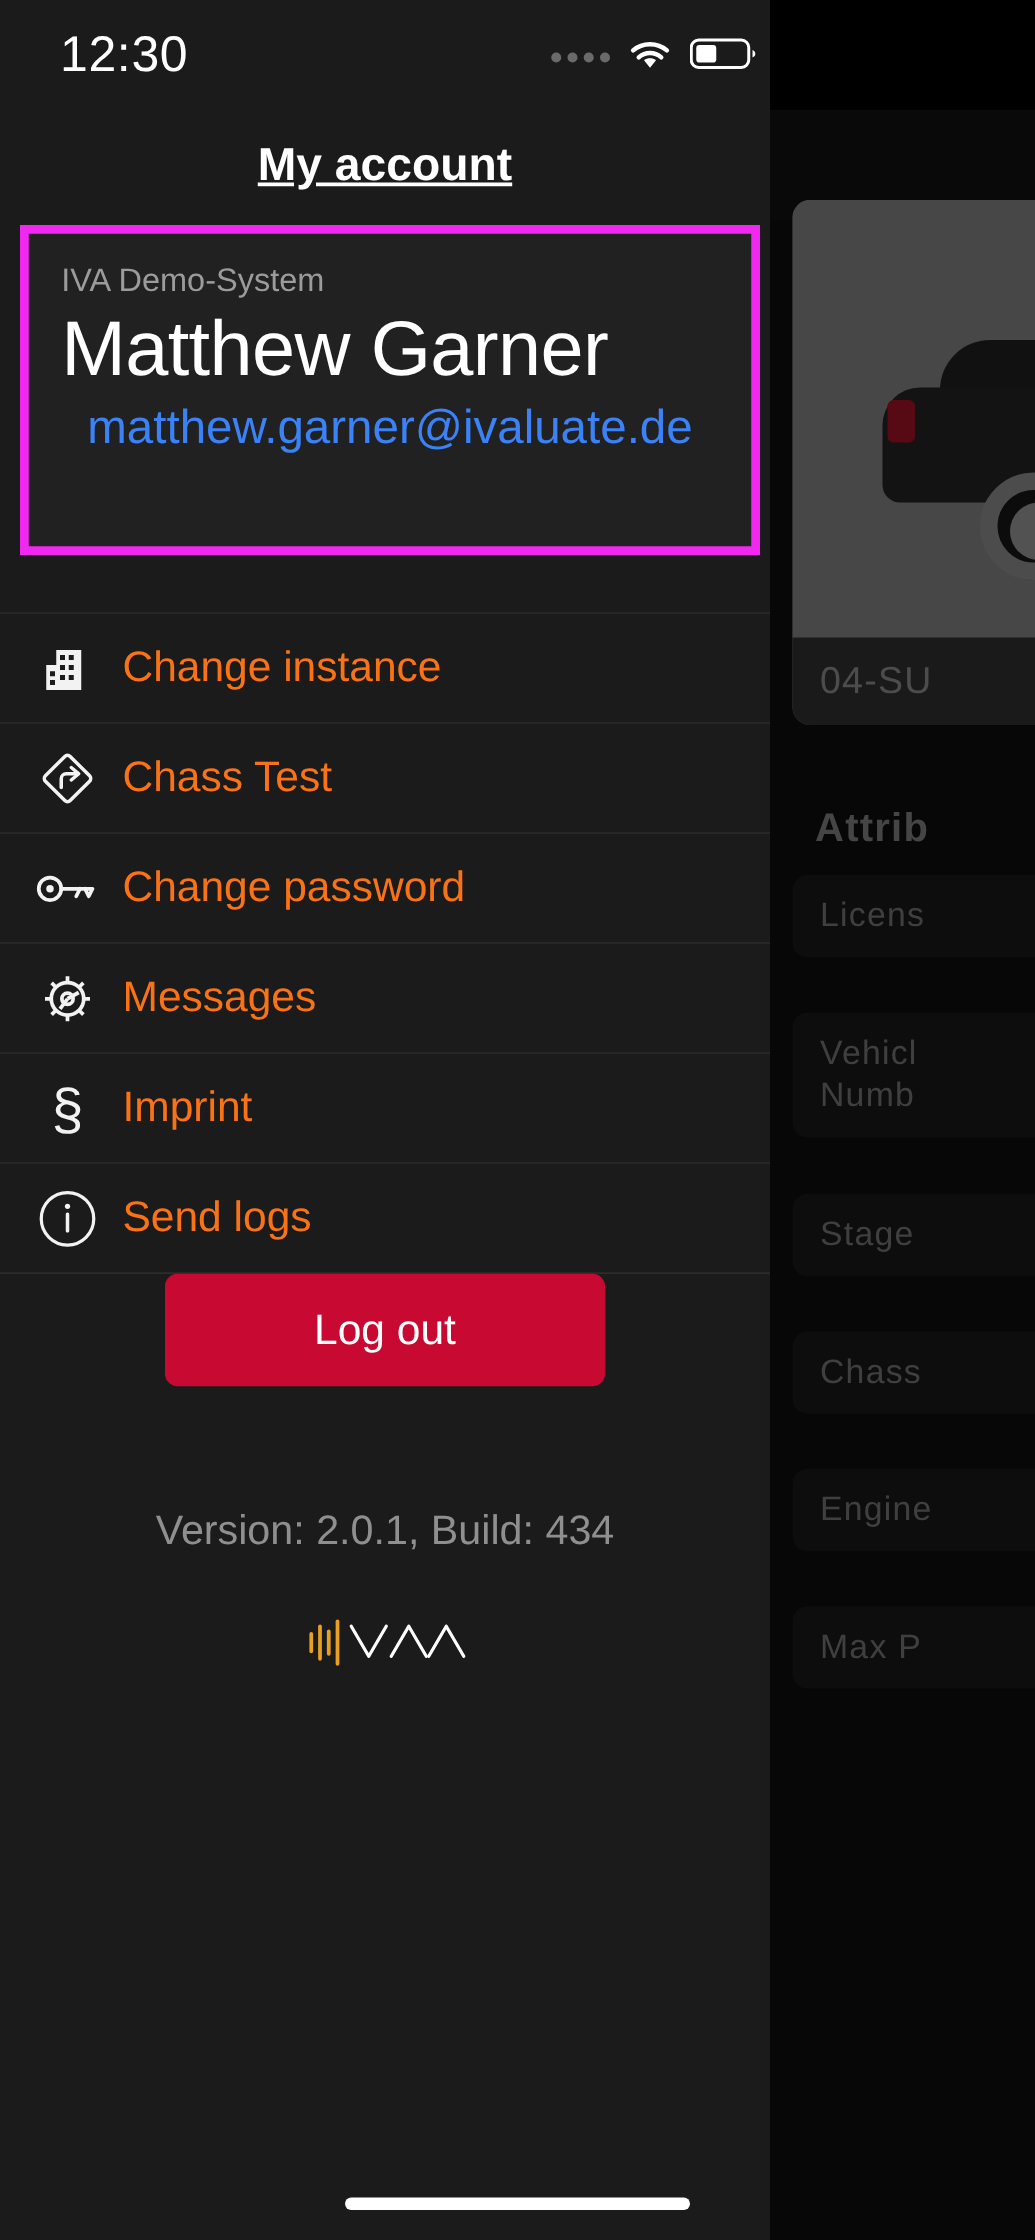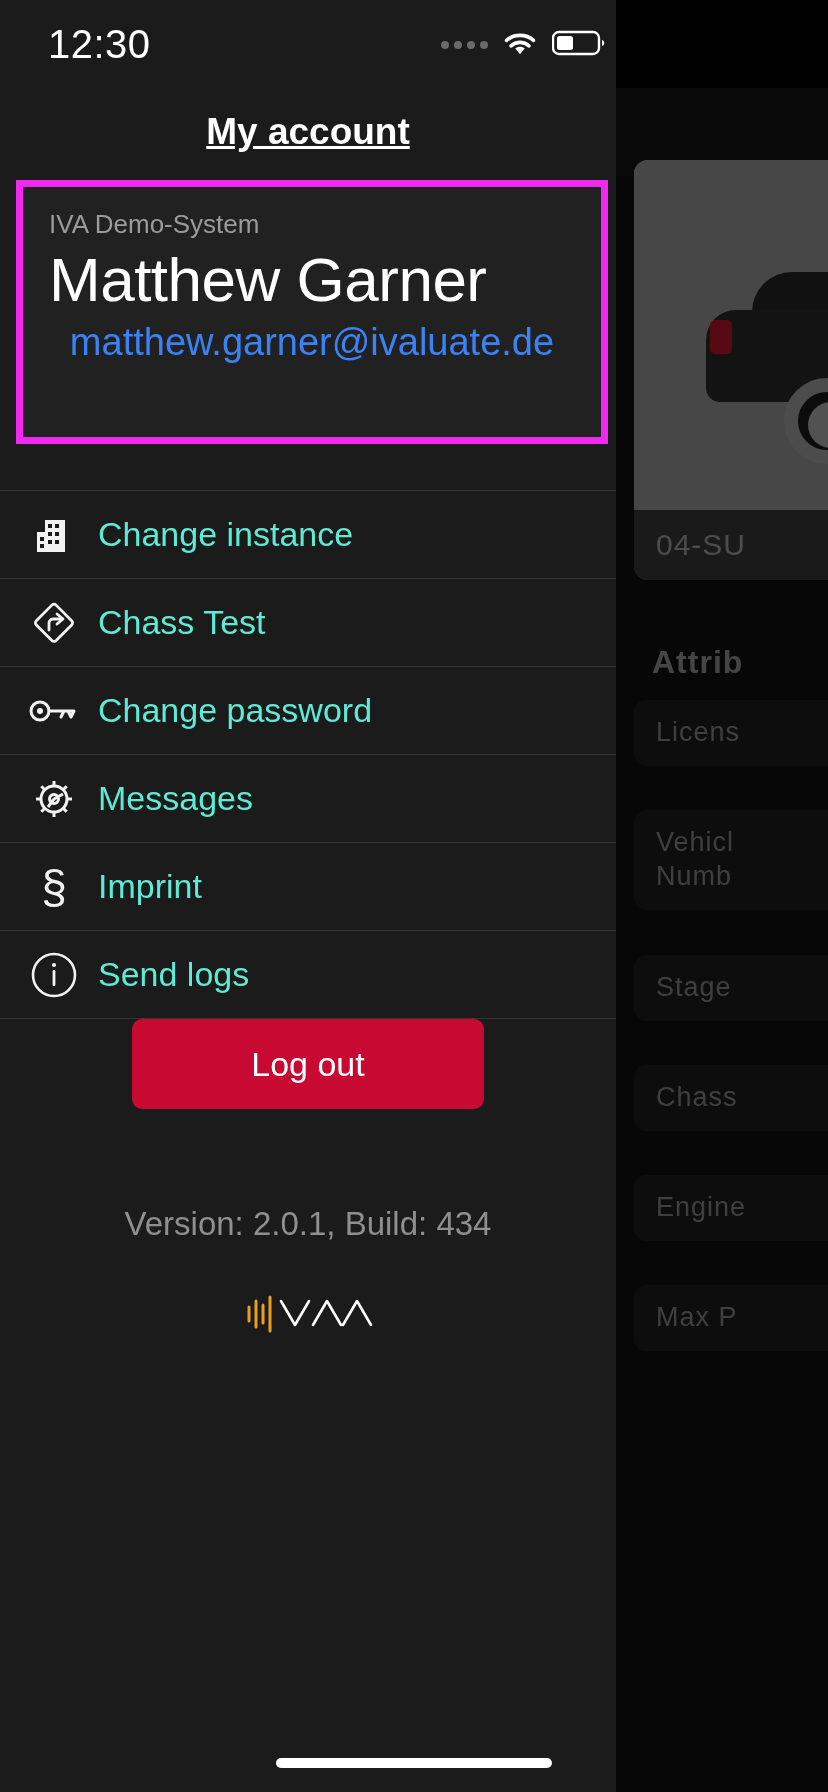--- a/index.html
+++ b/index.html
@@ -105,21 +105,21 @@
   #messages-chevron { margin-left:auto; color:#fff; font-size:36px; line-height:1; }
 
   
   #menu { margin-top:46px; border-top:1px solid #343434; }
   .menu-item {
     display:flex; align-items:center; height:88px;
     border-bottom:1px solid #343434;
     padding-left:14px; background:#1b1b1b;
   }
   .menu-icon { width:80px; display:flex; align-items:center; justify-content:center; color:#f2f2f2; }
-  .menu-label { color:#5eead4; font-size:34px; margin-left:4px; }
+  .menu-label { color:#f97316; font-size:34px; margin-left:4px; }
 
   
   #logout-wrap { display:flex; justify-content:center; }
   #logout-button {
     width:352px; height:90px; background:#c80a32; border:none; border-radius:10px;
     color:#fff; font-size:34px; font-family:"Liberation Sans", sans-serif; cursor:pointer;
   }
   #version-text { text-align:center; color:#8f8f8f; font-size:33px; margin-top:96px; }
 
   #brand-logo { display:flex; justify-content:center; margin-top:48px; }

